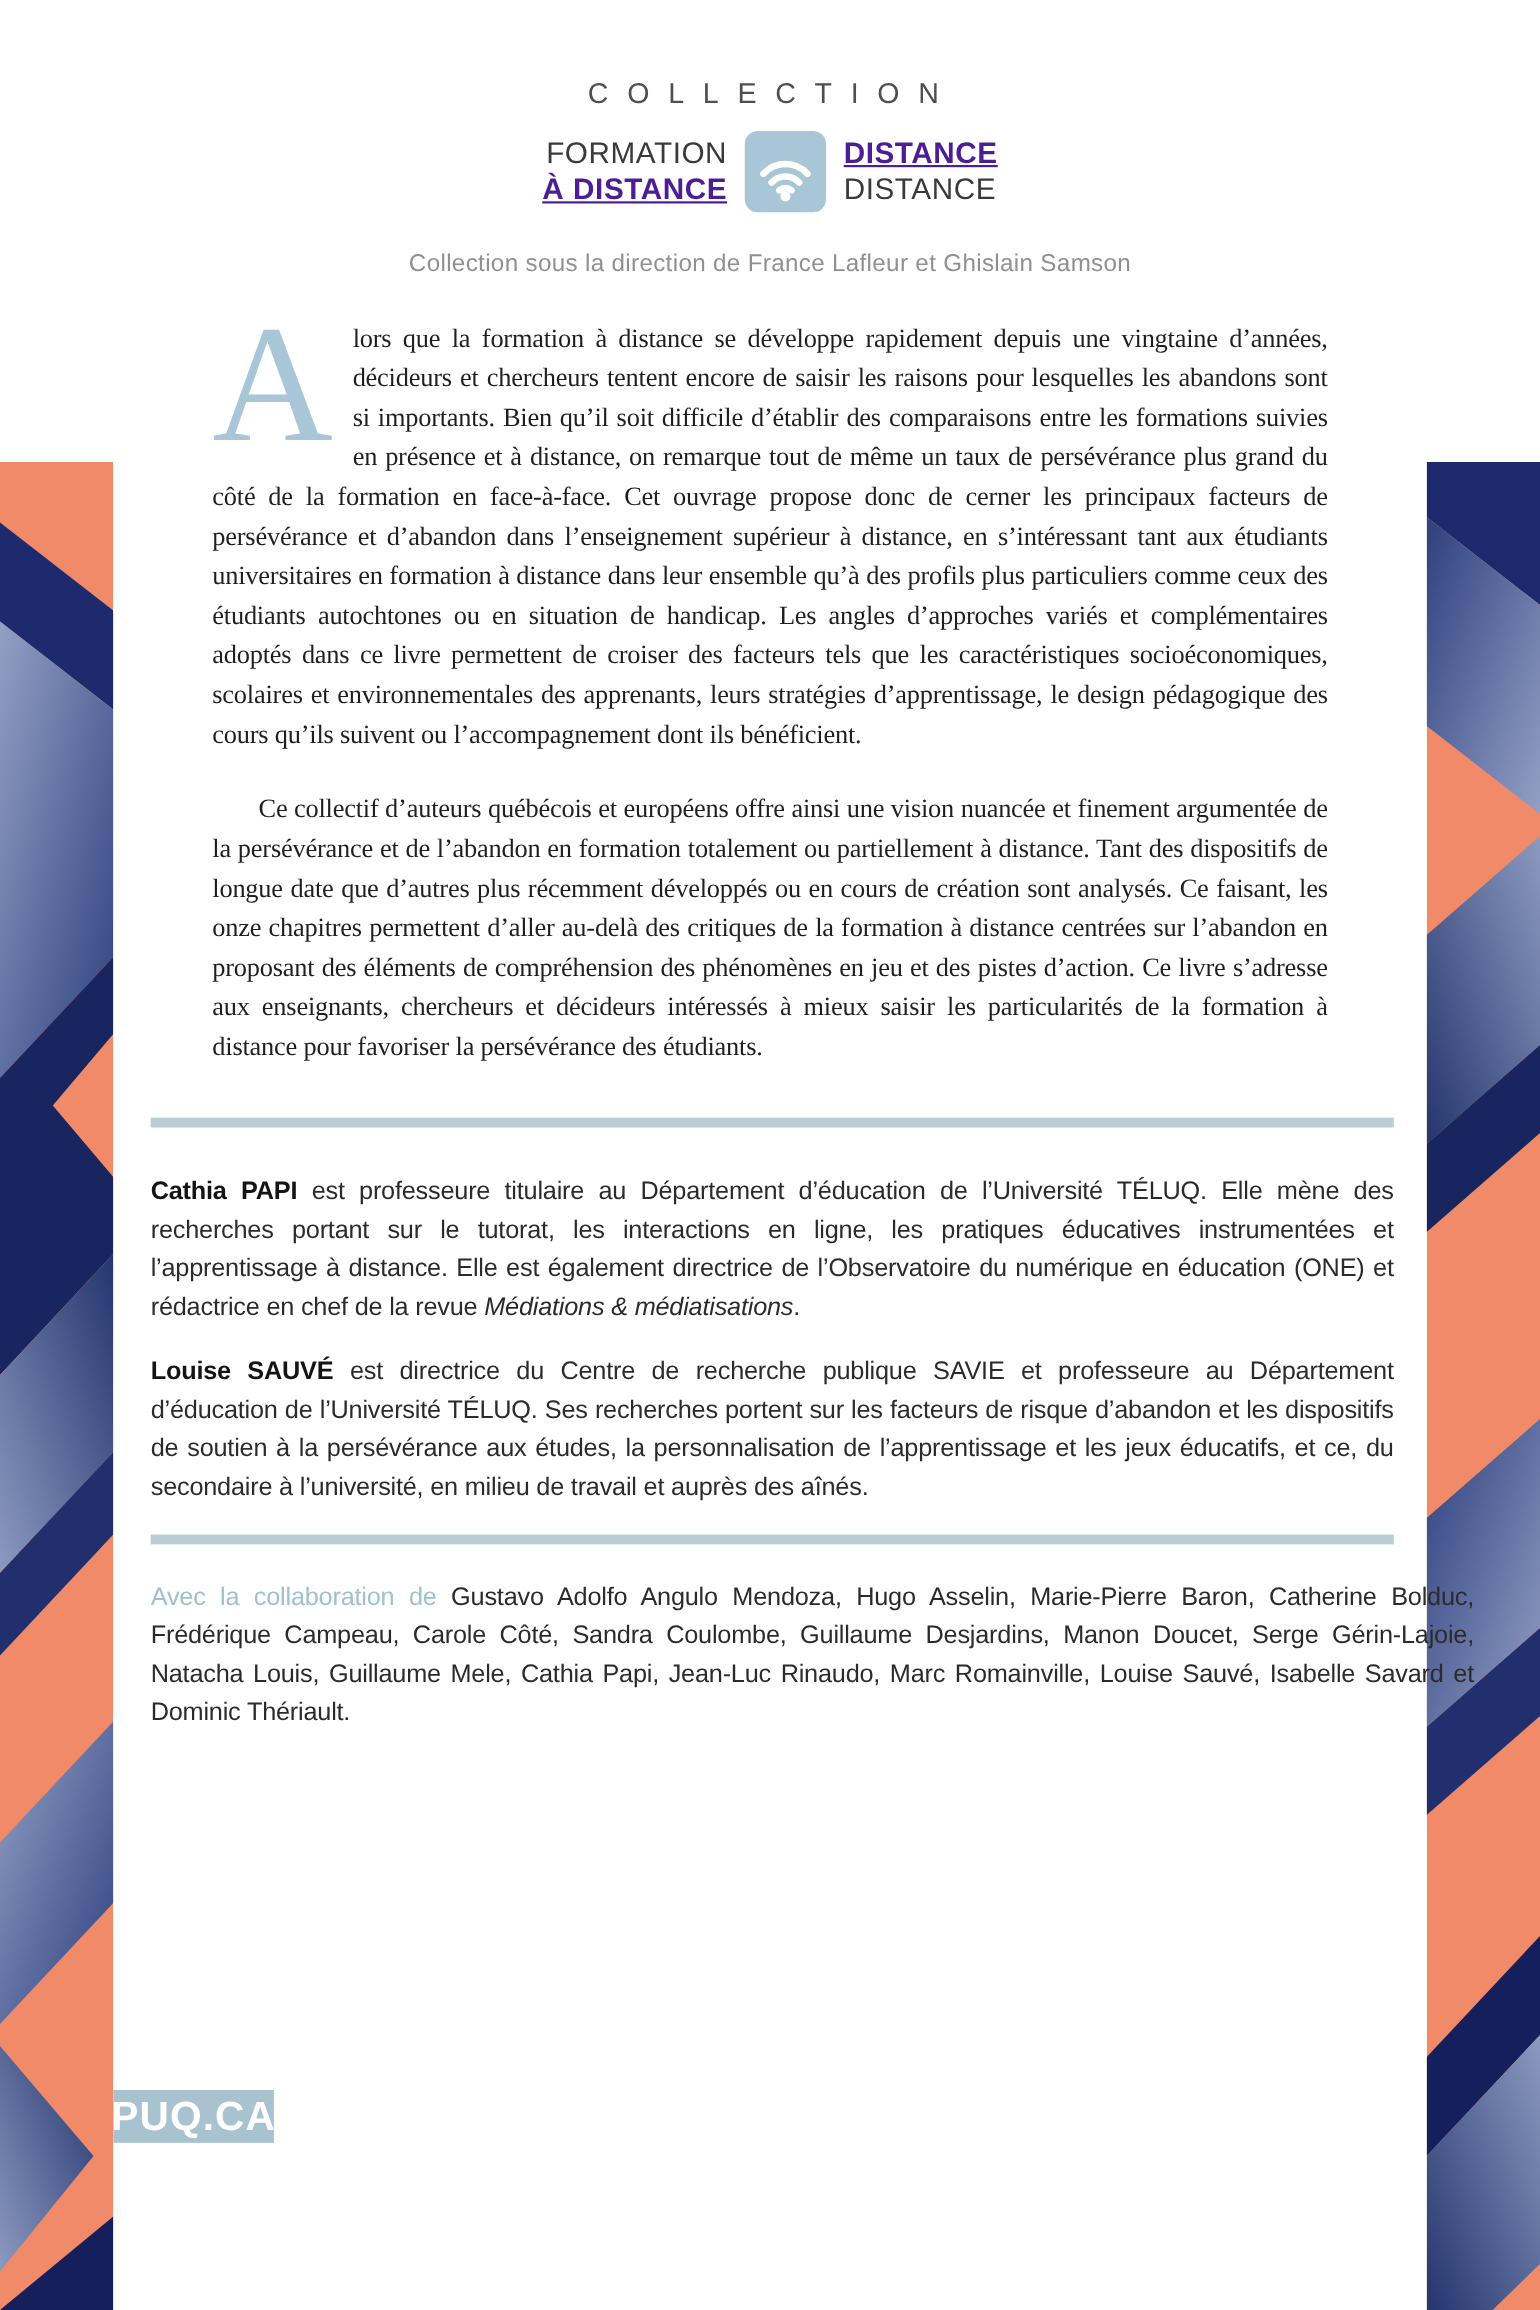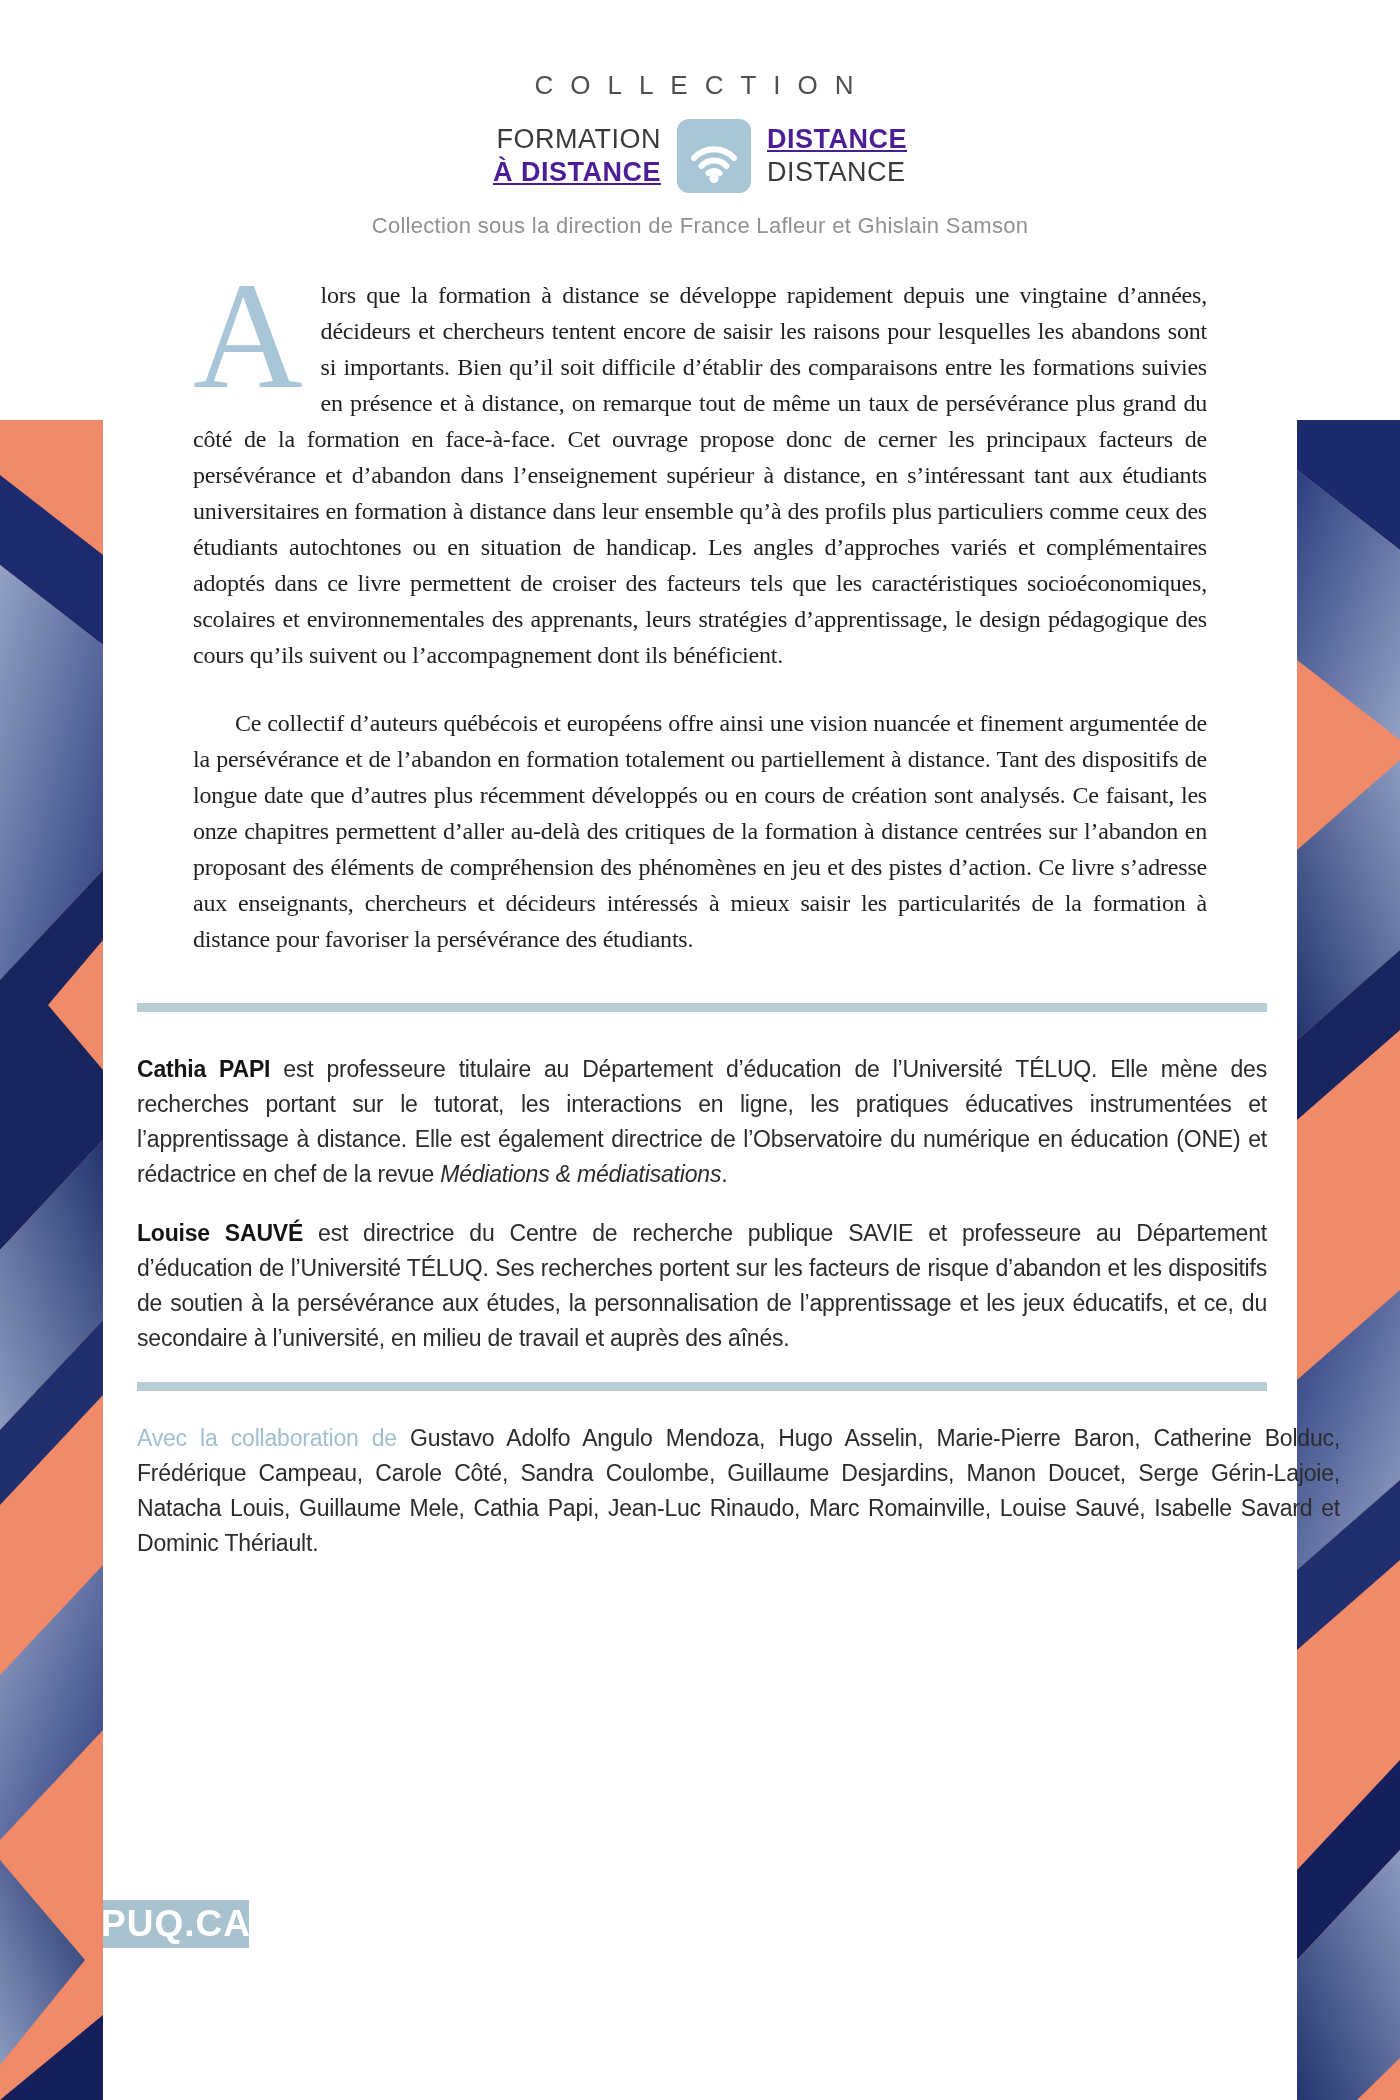--- a/index.html
+++ b/index.html
@@ -27,21 +27,21 @@
   }
   .logo-text{line-height:33px;font-size:27px;}
   .logo-text.leftside{text-align:right;}
   .logo-text.rightside{text-align:left;}
   .logo-light{color:#3a3a3a;font-weight:400;letter-spacing:.5px;}
   .logo-bold{color:#4c1d95;font-weight:700;letter-spacing:.5px;text-decoration:underline;}
   .wifi-badge{
     width:74px;height:74px;border-radius:12px;background:#a9c6d7;
     display:flex;align-items:center;justify-content:center;flex:0 0 auto;
   }
-  .direction-line{margin-top:20px;font-size:22px;color:#909090;letter-spacing:.3px;}
+  .direction-line{margin-top:33px;font-size:22px;color:#909090;letter-spacing:.3px;}
   
   .main-text{
     position:relative;z-index:2;
     padding:38px 193px 0 193px;
     font-family:"Liberation Serif",serif;
     font-size:24px;line-height:36px;letter-spacing:-0.2px;
     color:#1f1f1f;text-align:justify;
   }
   .dropcap{
     float:left;

